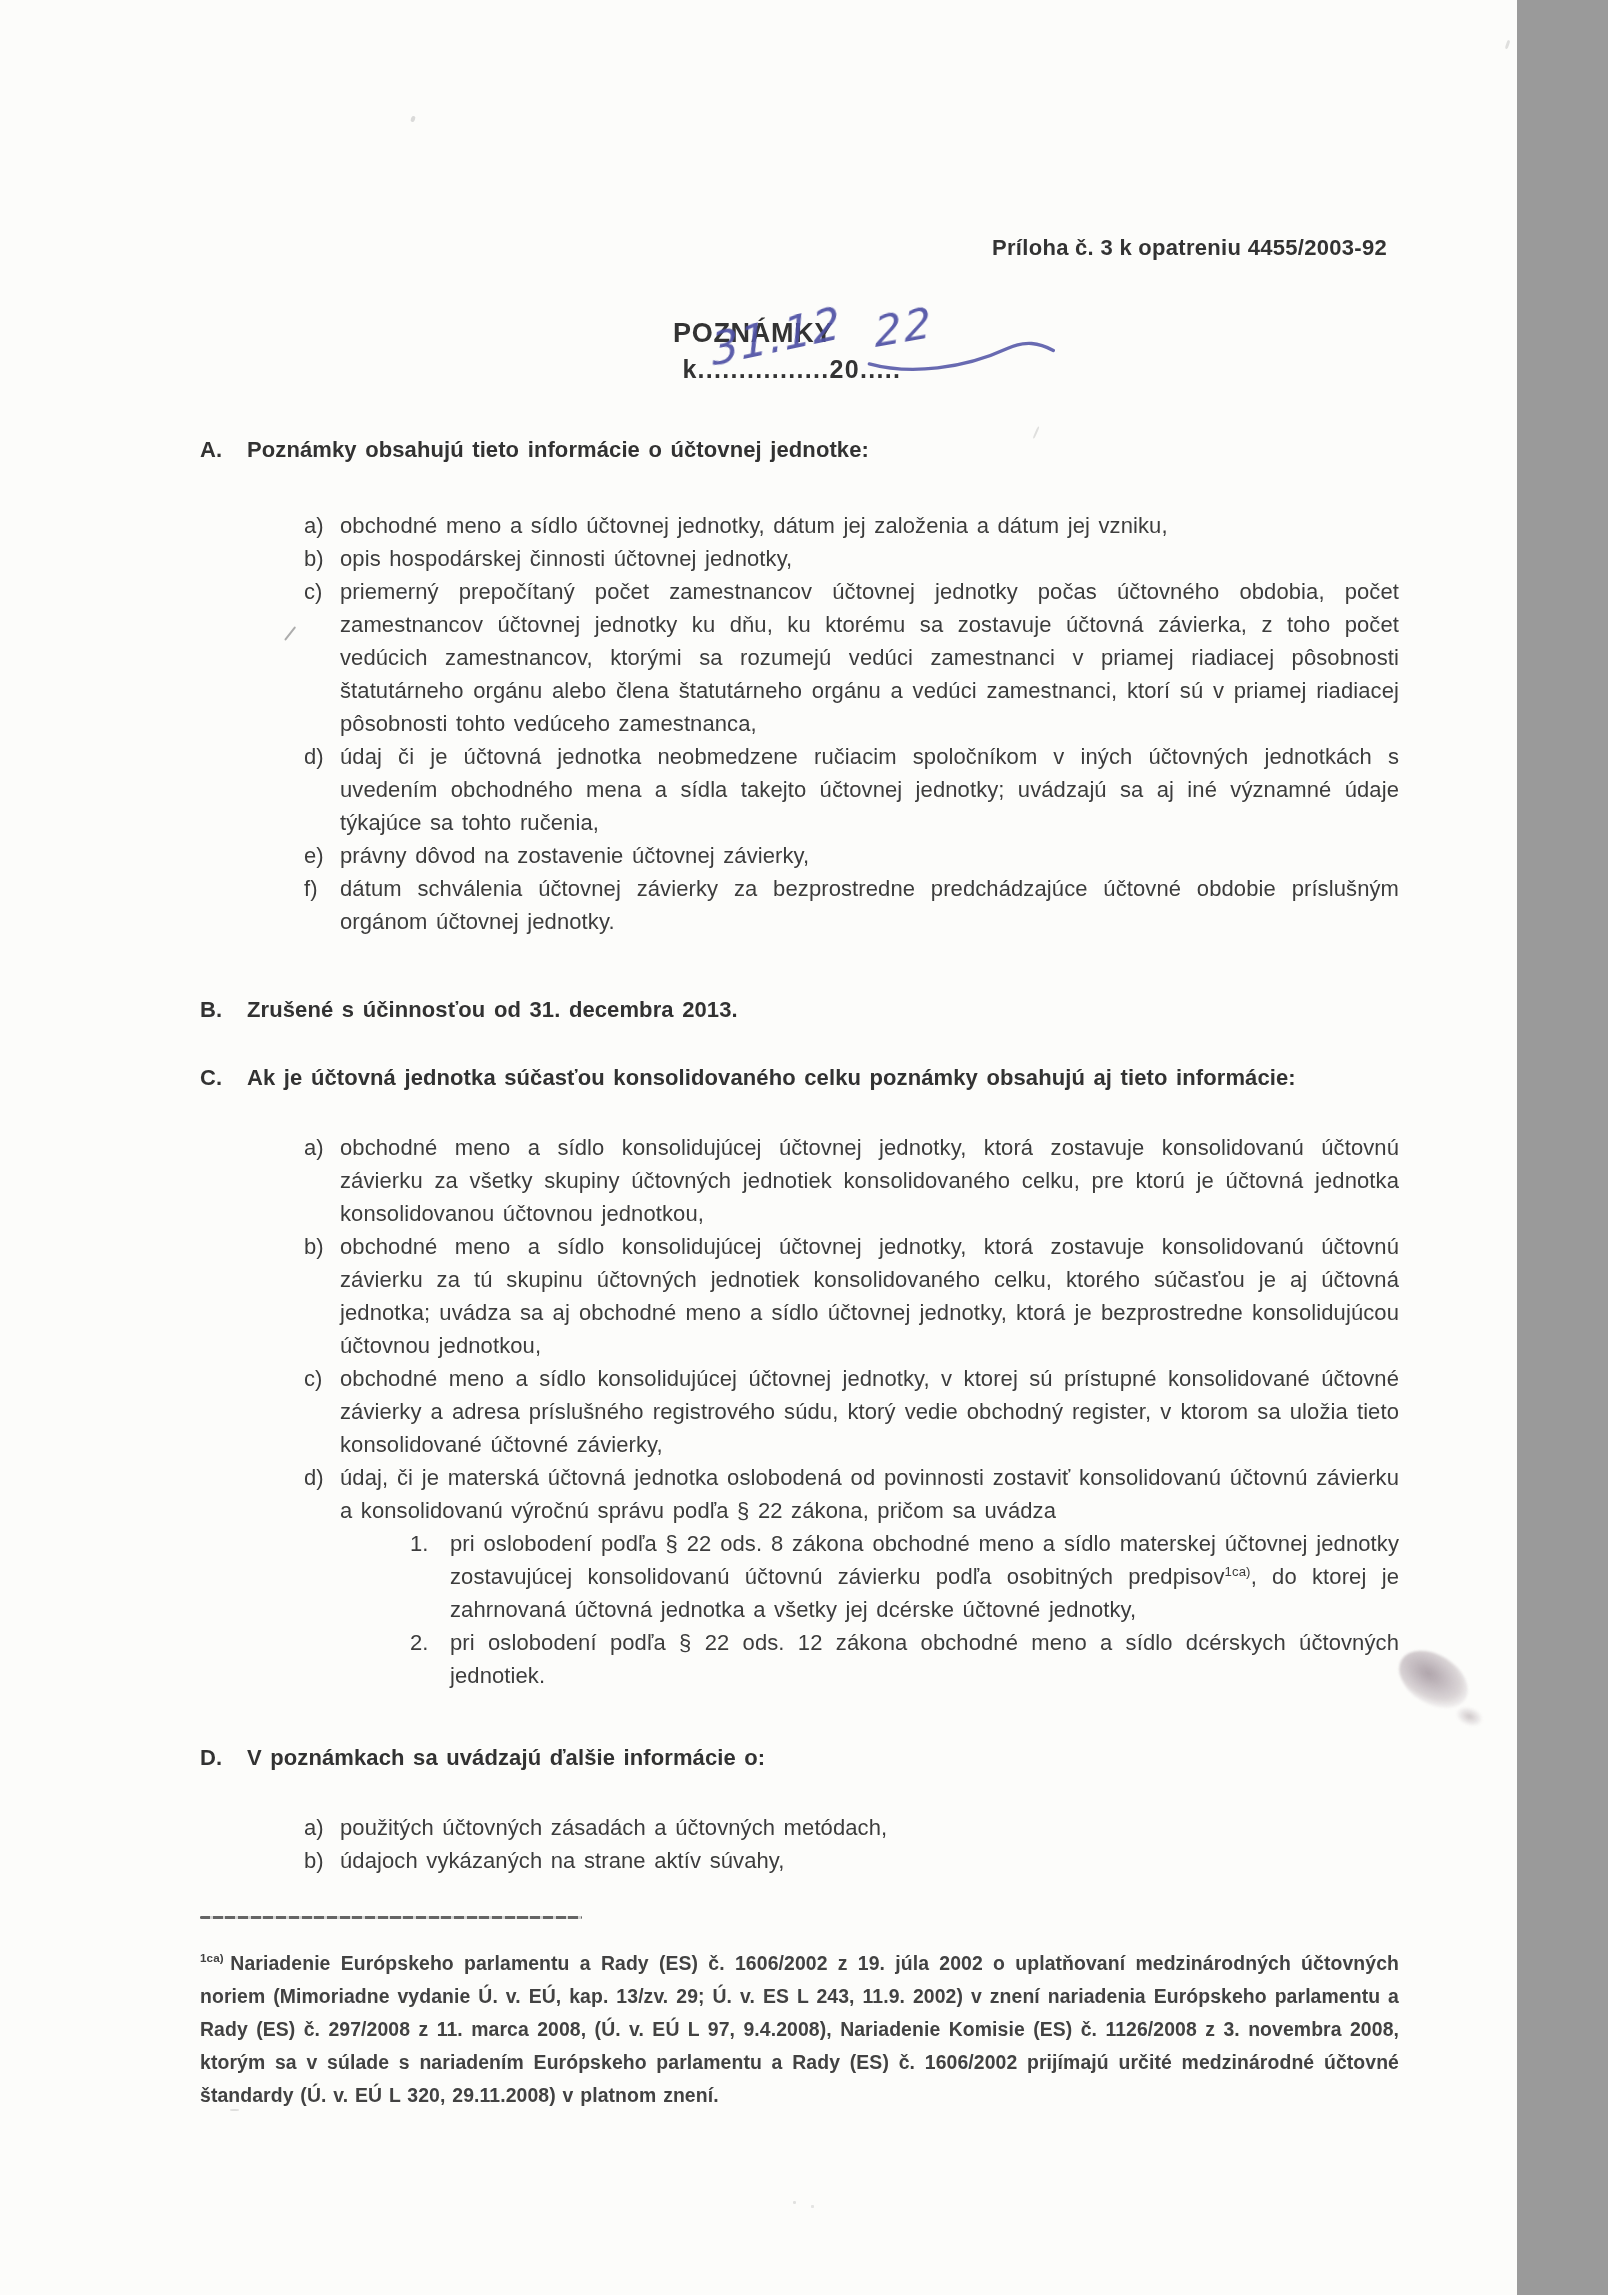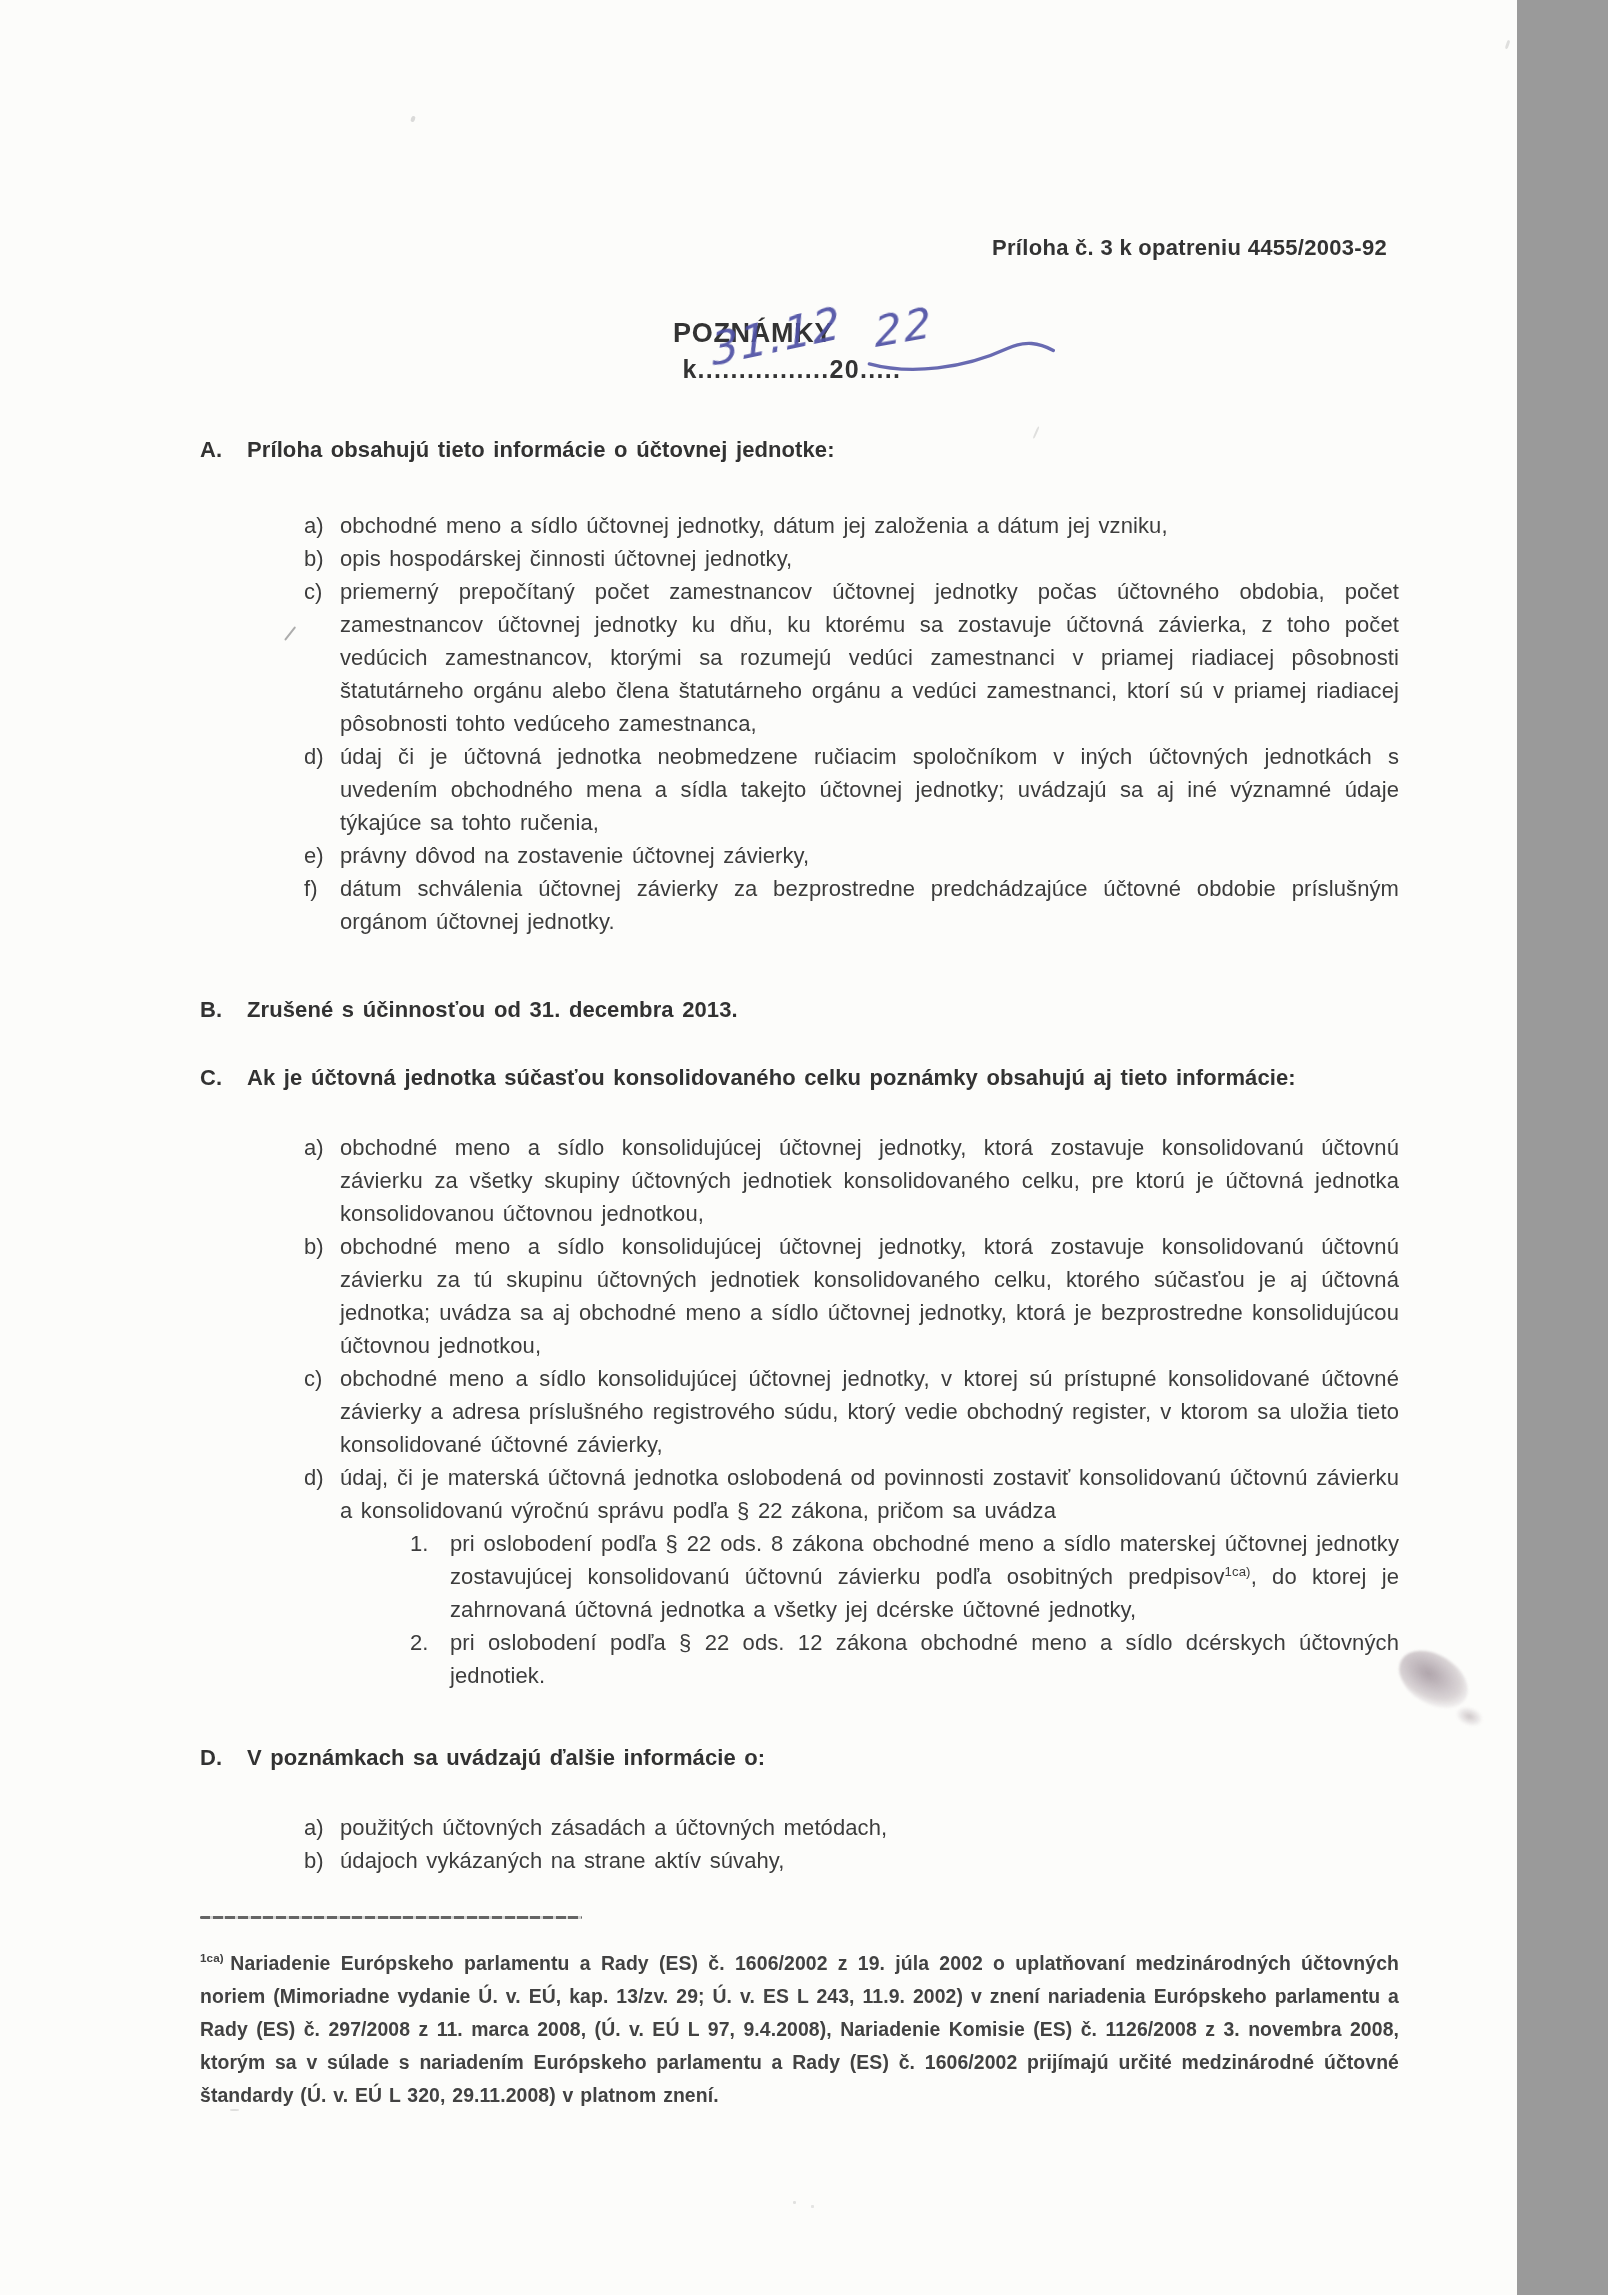--- a/index.html
+++ b/index.html
@@ -103,21 +103,21 @@
   <div class="hw hw-daymonth">31.12</div>
   <div class="hw hw-year">22</div>
   <svg class="hw-swoosh" width="200" height="47" viewBox="0 0 300 70">
     <path d="M8,46 C70,63 150,53 215,23 C242,11 262,14 284,26" fill="none" stroke="#4f51a5" stroke-width="5" stroke-linecap="round"></path>
   </svg>
 
   <div id="content" class="doc-text">
 
     <div class="sec-heading heading-a">
       <span class="sec-label">A.</span>
-      <span>Príloha obsahujú tieto informácie o účtovnej jednotke:</span>
+      <span>Poznámky obsahujú tieto informácie o účtovnej jednotke:</span>
     </div>
     <div class="list-a">
       <div class="item">
         <span class="item-label">a)</span>
         <span>obchodné meno a sídlo účtovnej jednotky, dátum jej založenia a dátum jej vzniku,</span>
       </div>
       <div class="item">
         <span class="item-label">b)</span>
         <span>opis hospodárskej činnosti účtovnej jednotky,</span>
       </div>

